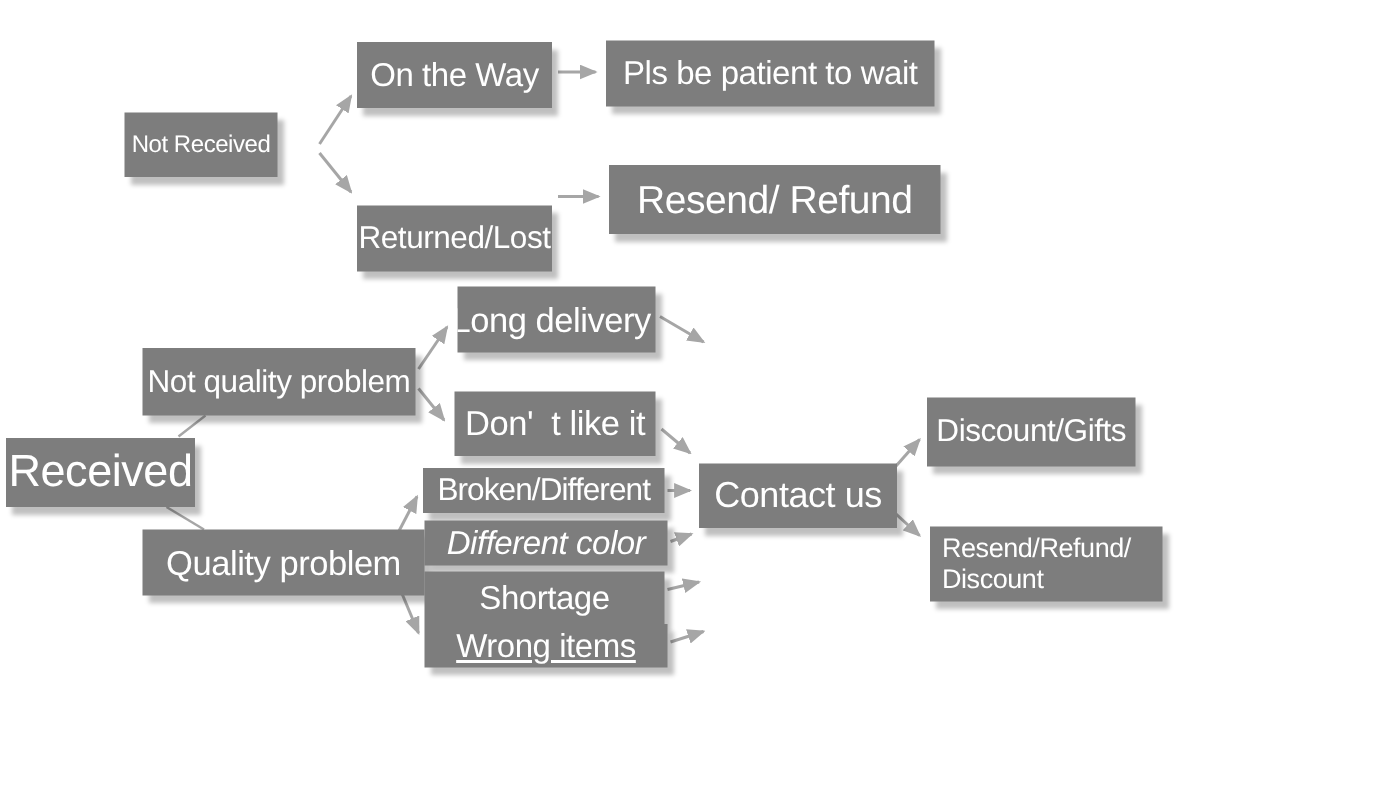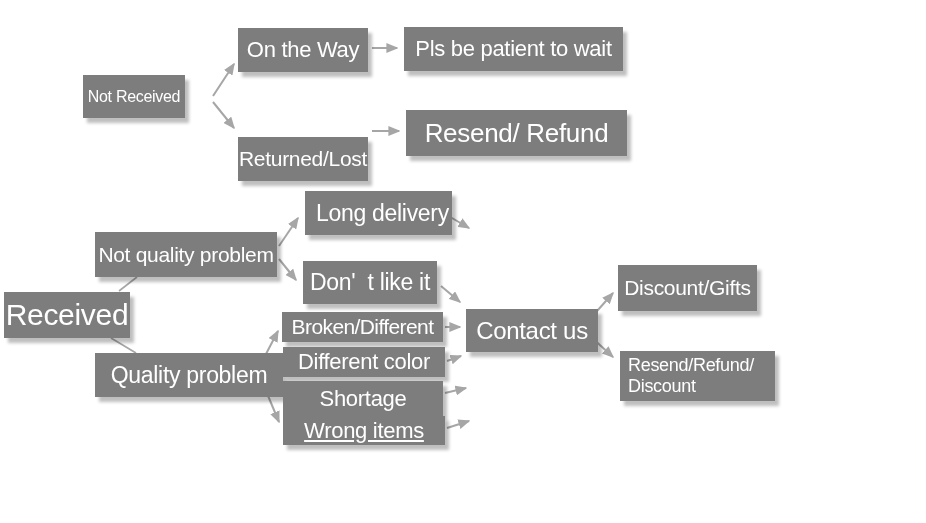--- a/index.html
+++ b/index.html
@@ -22,25 +22,25 @@
     letter-spacing:-0.3px;
   }
   
   .n-not-received   {left:83px;  top:75px;  width:102px; height:43px; font-size:16px;}
   .n-on-the-way     {left:238px; top:28px;  width:130px; height:44px; font-size:22px;}
   .n-pls-wait       {left:404px; top:27px;  width:219px; height:44px; font-size:22px;}
   .n-returned-lost  {left:238px; top:113px; width:130px; height:44px; font-size:21px;margin-top:24px;}
   .n-resend-refund  {left:406px; top:110px; width:221px; height:46px; font-size:26px;}
   .n-received       {left:4px;   top:292px; width:126px; height:46px; font-size:30px;}
   .n-not-quality    {left:95px;  top:232px; width:182px; height:45px; font-size:21px;}
-  .n-long-delivery  {left:305px; top:191px; width:132px; height:44px; font-size:23px; justify-content:flex-start; padding-left:15px; text-indent:-4px;}
+  .n-long-delivery  {left:305px; top:191px; width:132px; height:44px; font-size:23px; justify-content:flex-start; padding-left:0; text-indent:-4px;}
   .n-dont-like      {left:303px; top:261px; width:134px; height:43px; font-size:23px;}
   .n-quality        {left:95px;  top:353px; width:188px; height:44px; font-size:23px;}
   .n-broken         {left:282px; top:312px; width:161px; height:30px; font-size:21px; letter-spacing:-0.6px;}
-  .n-diff-color     {left:283px; top:347px; width:162px; height:30px; font-size:22px;}
+  .n-diff-color     {left:283px; top:347px; width:162px; height:30px; font-size:22px;font-style:italic;}
   .n-shortage       {left:283px; top:381px; width:160px; height:35px; font-size:22px;}
   .n-wrong-items    {left:283px; top:416px; width:162px; height:29px; font-size:22px;text-decoration:underline;}
   .n-contact        {left:466px; top:309px; width:132px; height:43px; font-size:24px;}
   .n-discount-gifts {left:618px; top:265px; width:139px; height:46px; font-size:21px;}
   .n-rrd            {left:620px; top:351px; width:147px; height:50px; font-size:18px;
                      justify-content:flex-start; padding-left:8px; white-space:pre-line;
                      line-height:1.15; align-items:center; text-align:left;}
   .edge{stroke:var(--connector,#a6a6a6);stroke-width:2;fill:none;}
   .edge.thin{stroke-width:1.6;}
 </style>

